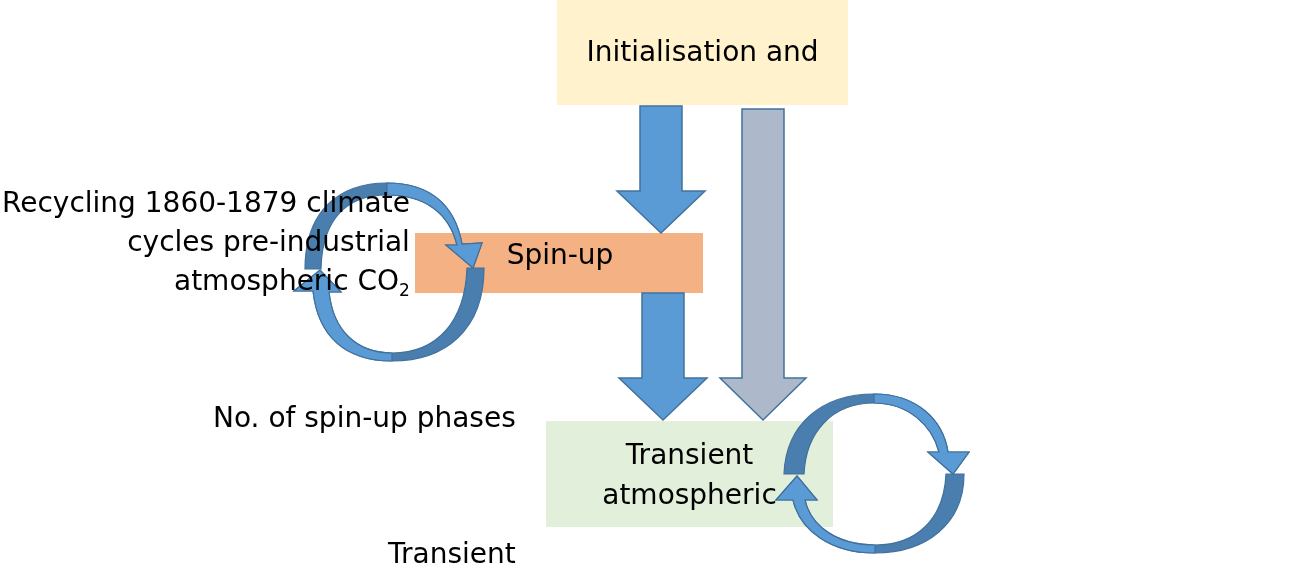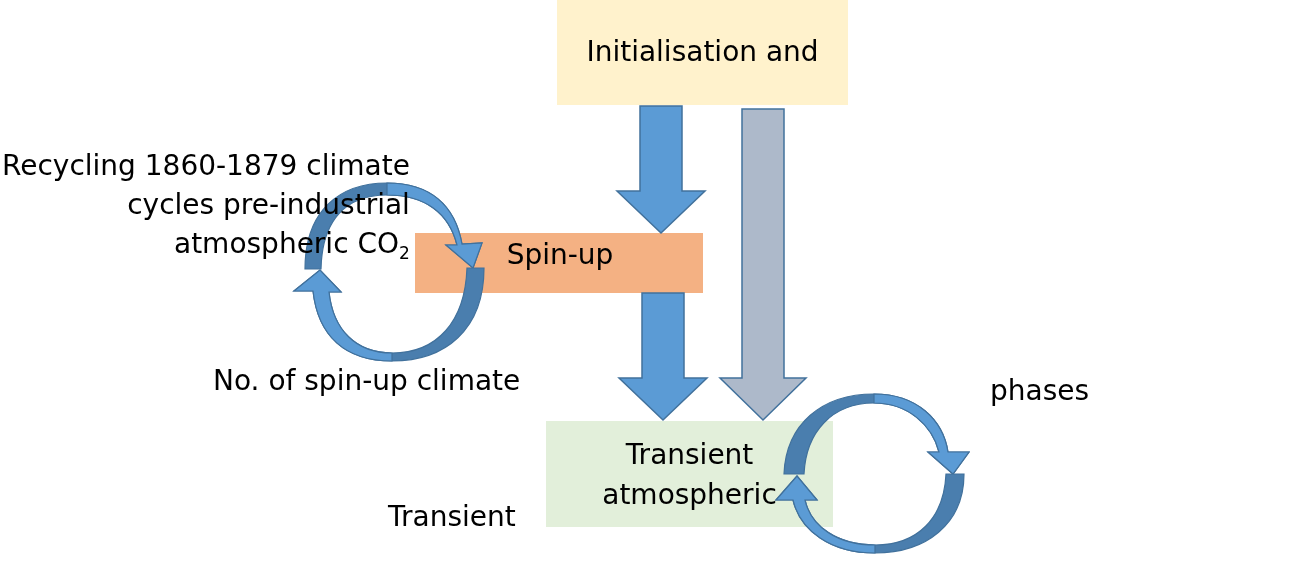--- a/index.html
+++ b/index.html
@@ -1,21 +1,21 @@
 <!DOCTYPE html>
 <html><head>
 <meta charset="utf-8">
 <style>
   html, body { margin: 0; padding: 0; background: #ffffff; }
   body { width: 1294px; height: 579px; position: relative; overflow: hidden;
          font-family: "DejaVu Sans", "Liberation Sans", sans-serif; color: #000; }
   svg#diagram { position: absolute; left: 0; top: 0; }
   .box { position: absolute; display: flex; align-items: center; justify-content: center;
          text-align: center; font-size: 28px; line-height: 40px; }
-  .label { position: absolute; font-size: 28px; line-height: 39px; white-space: nowrap; }
+  .label { position: absolute; font-size: 28px; line-height: 39px; white-space: nowrap; margin-top: 37px; }
   sub { font-size: 17px; vertical-align: -6px; line-height: 0; }
 </style>
 </head>
 <body>
 
 <svg id="diagram" width="1294" height="579" viewBox="0 0 1294 579">
 
   <rect id="init-rect" x="557" y="0" width="291" height="105" fill="#FFF2CC"></rect>
   <rect id="spin-rect" x="415" y="233" width="288" height="60" fill="#F4B183"></rect>
   <rect id="trans-rect" x="546" y="421" width="287" height="106" fill="#E2EFDA"></rect>
@@ -53,21 +53,20 @@
   <div>Transient</div>
   <div>atmospheric</div>
 </div>
 
 <div class="label" style="left:2px; top:146px; text-align:right;">
   <div>Recycling 1860-1879 climate</div>
   <div style="padding-left:6px;"><span>cycles pre-industrial</span></div>
   <div style="padding-left:6px;text-align:right;"><span>atmospheric CO</span><sub>2</sub></div>
 </div>
 
-<div class="label" style="left:213px; top:361px;">No. of spin-up climate</div>
+<div class="label" style="left:213px; top:361px;">No. of spin-up phases</div>
 
 <div class="label" style="left:990px; top:371px;">
-  <div>phases</div>
 </div>
 
 <div class="label" style="left:388px; top:497px;">
   <div>Transient</div>
 </div>
 
 </body></html>

